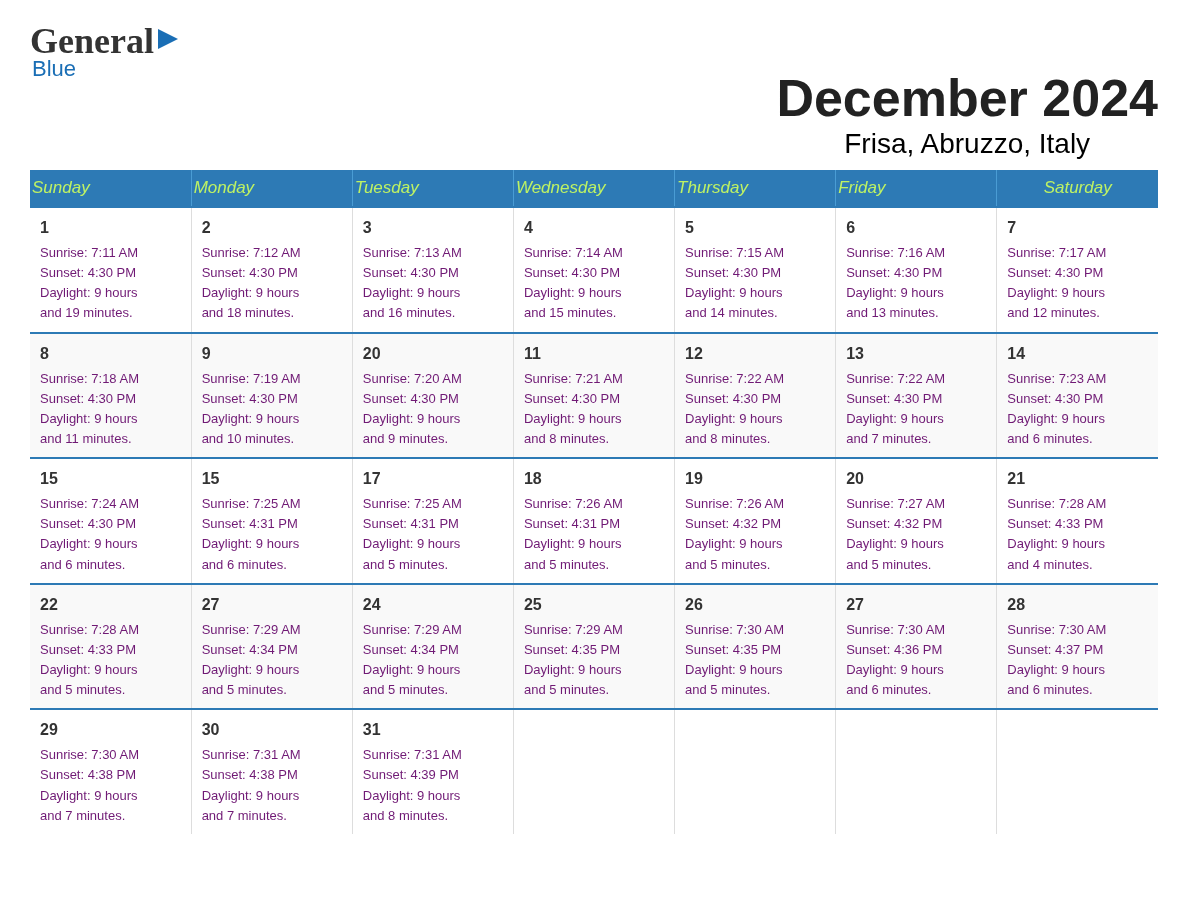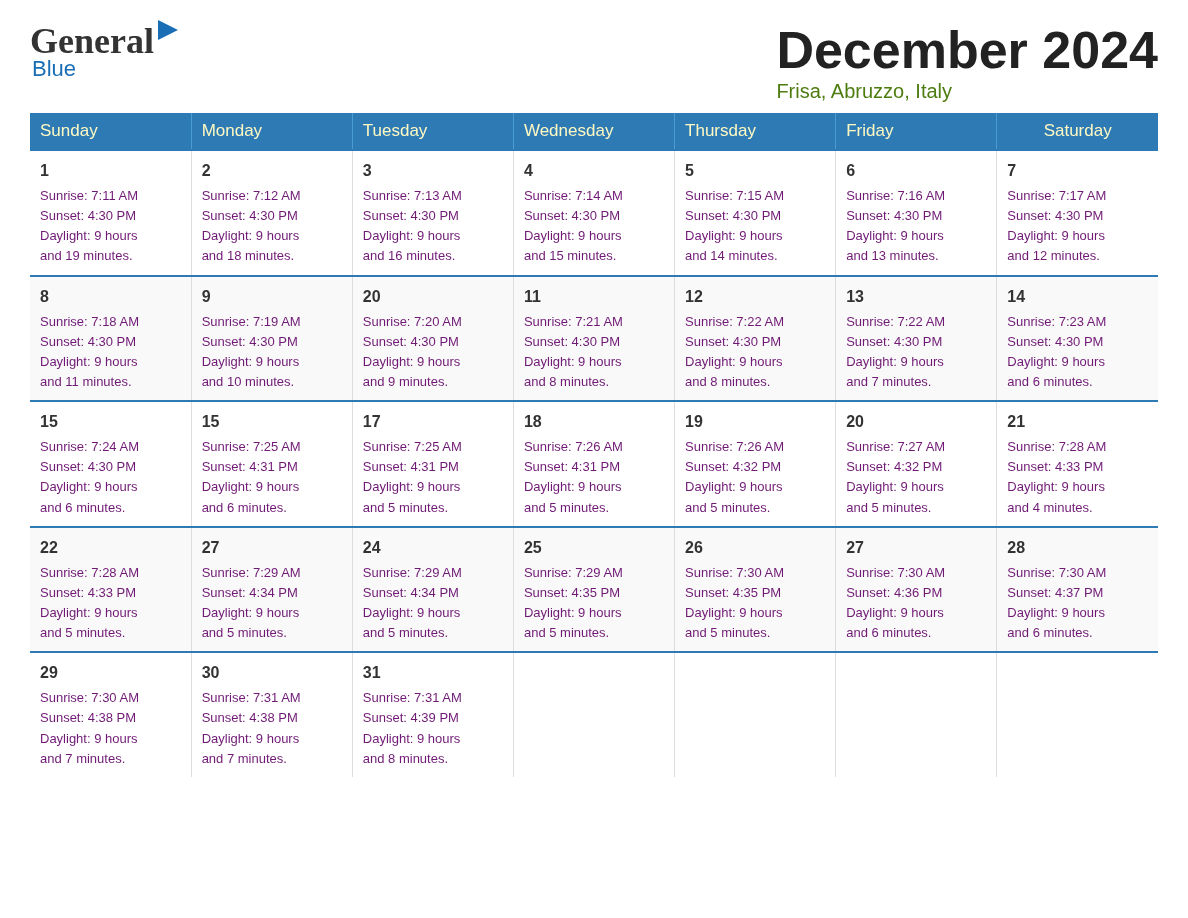--- a/index.html
+++ b/index.html
@@ -15,46 +15,48 @@
       justify-content: space-between;
       align-items: flex-start;
       margin-bottom: 10px;
     }
     .logo {
       display: flex;
       flex-direction: column;
       align-items: flex-start;
     }
     .title-section {
-      text-align: left;
+      text-align: center;
+      margin-top: 48px;
     }
     .month-title {
       font-size: 52px;
       font-weight: bold;
       color: #222;
     }
     .location {
-      font-size: 20px;
-      color: #4d7c0f;
+      font-size: 28px;
+      color: #000000;
     }
     table {
       width: 100%;
       border-collapse: collapse;
       margin-top: 10px;
     }
     thead tr {
       background-color: #2d7ab5;
     }
     thead th {
-      color: #fef9c3;
+      color: #bef264;
       font-size: 17px;
       font-weight: normal;
-      padding: 8px 10px;
+      padding: 8px 2px;
       text-align: left;
       border-right: 1px solid #4a9cd4;
+      font-style: italic;
     }
     thead th:last-child {
       border-right: none;
       text-align: center;
     }
     tbody tr {
       border-top: 2px solid #2d7ab5;
     }
     tbody td {
       vertical-align: top;
@@ -81,21 +83,21 @@
     }
     tbody tr:nth-child(even) {
       background-color: #f9f9f9;
     }
   </style>
 </head>
 <body>
 
 <div class="header">
   <div class="logo">
-    <div style="display:flex; align-items:flex-start;">
+    <div style="display:flex; align-items:center;">
       <span style="font-size:36px; font-weight:bold; color:#333; font-family:Georgia,serif;">General</span>
       <svg width="28" height="28" viewBox="0 0 28 28" style="margin-left:2px; margin-top:-4px;">
         <polygon points="2,4 22,14 2,24" fill="#1a6eb5"></polygon>
       </svg>
     </div>
     <div style="color:#1a6eb5; font-size:22px; font-weight:normal; margin-top:-6px; margin-left:2px;">Blue</div>
   </div>
   <div class="title-section">
     <div class="month-title">December 2024</div>
     <div class="location">Frisa, Abruzzo, Italy</div>

